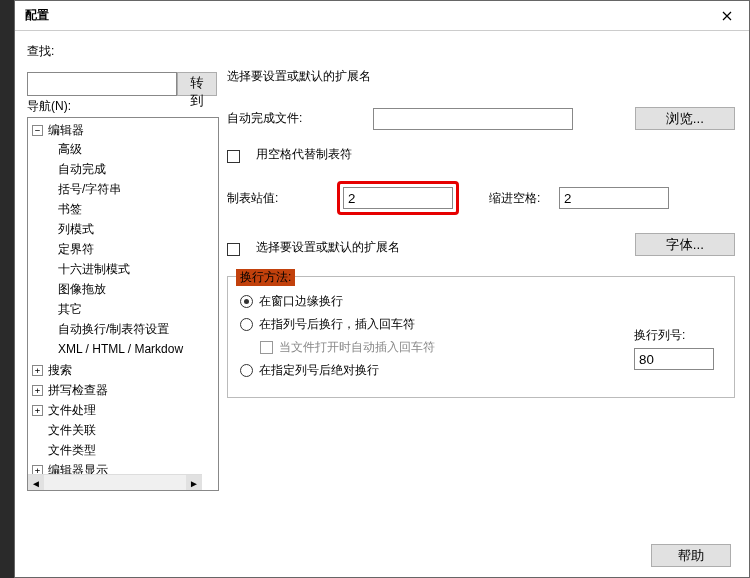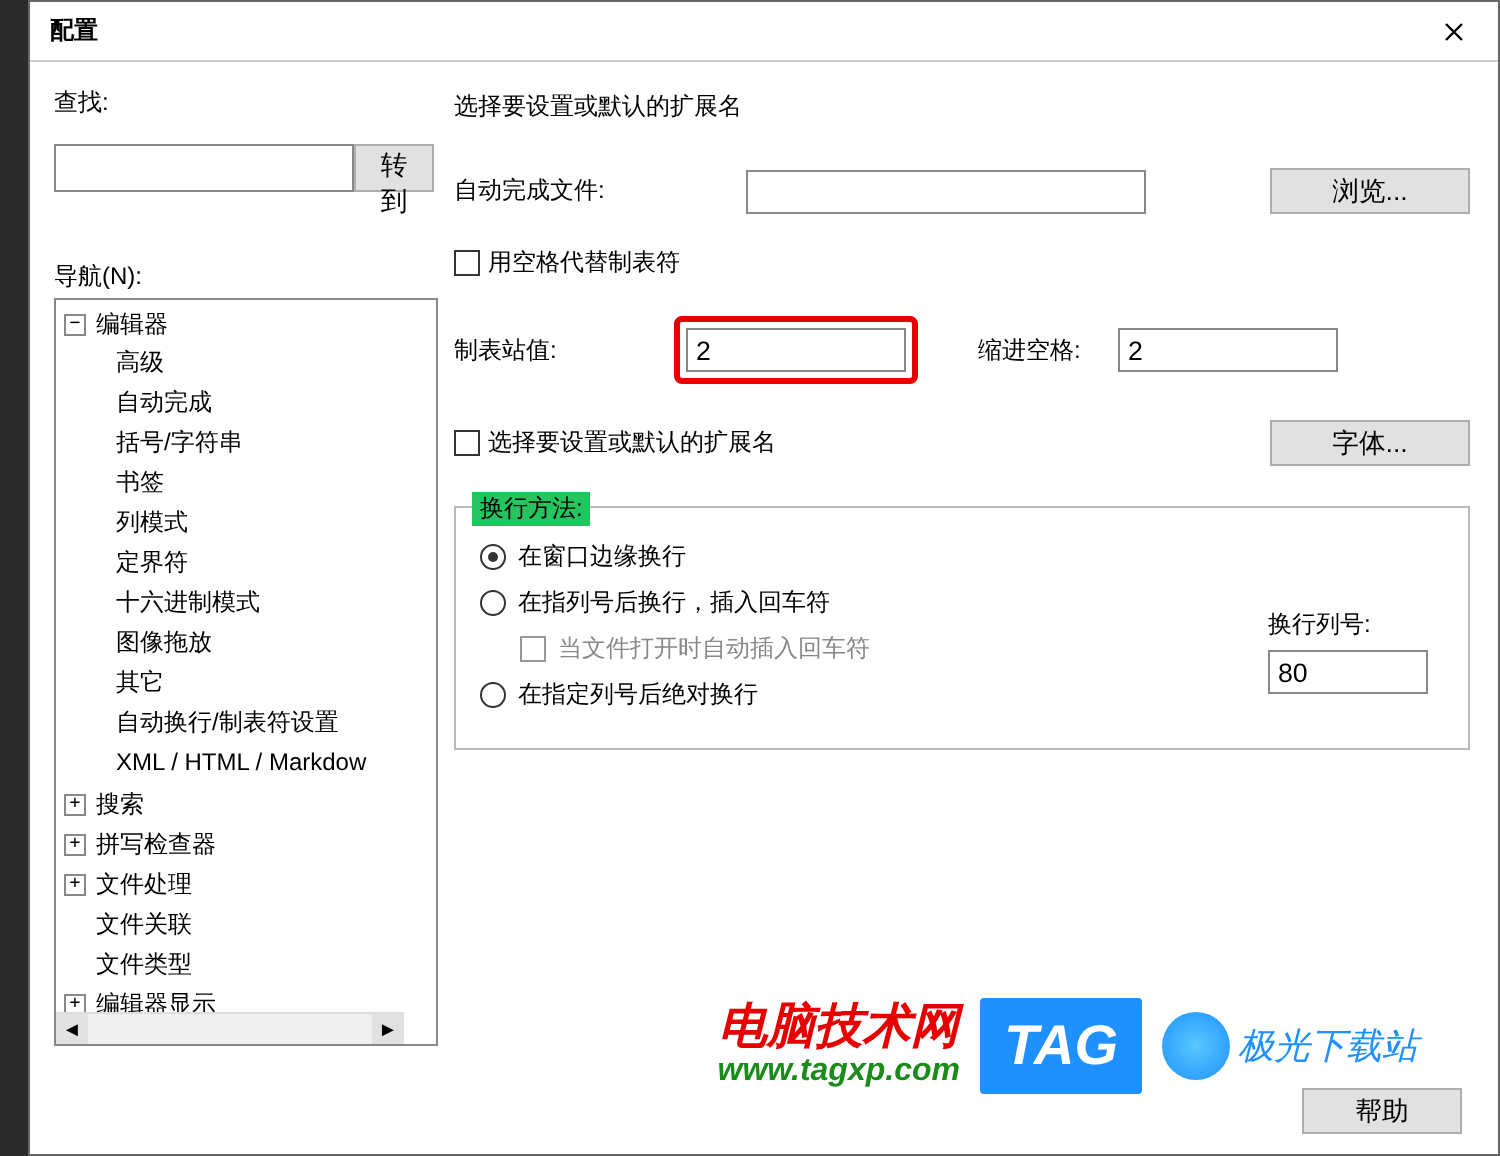--- a/index.html
+++ b/index.html
@@ -49,40 +49,41 @@
     display: flex;
     gap: 8px;
     align-items: flex-start;
   }
   .left-col {
     width: 192px;
     flex-shrink: 0;
   }
   .right-col {
     flex: 1;
+    margin-top: 23px;
   }
   .search-row {
     display: flex;
     align-items: center;
     margin-top: 12px;
   }
   .label { margin-bottom: 2px; display: block; }
   .search-input {
     width: 150px;
     height: 24px;
     border: 1px solid #888;
     padding: 0 4px;
   }
   .goto-btn {
     width: 40px; height: 24px;
     background: #e1e1e1;
     border: 1px solid #adadad;
     margin-left: 0;
   }
-  .nav-label { margin-top: 34px; display: block; }
+  .nav-label { margin-top: 2px; display: block; }
   .tree {
     border: 1px solid #888;
     width: 192px;
     height: 374px;
     overflow: auto;
     margin-top: 2px;
     padding: 2px 0;
     position: relative;
   }
   .tree ul { list-style: none; margin: 0; padding: 0; }
@@ -155,23 +156,23 @@
     gap: 6px;
   }
   .text-input {
     height: 22px;
     border: 1px solid #888;
     padding: 0 4px;
     background: #fff;
   }
   .checkbox-row {
     display: flex;
-    align-items: center;
+    align-items: flex-end;
     margin-top: 16px;
-    gap: 4px;
+    gap: 16px;
   }
   .checkbox {
     width: 13px; height: 13px;
     border: 1px solid #333;
     background: #fff;
     display: inline-block;
   }
   .highlight-box {
     border: 3px solid #e60000;
     border-radius: 4px;
@@ -180,21 +181,21 @@
   .fieldset {
     border: 1px solid #bbb;
     padding: 10px 12px 12px 12px;
     margin-top: 20px;
     position: relative;
   }
   .fieldset-legend {
     position: absolute;
     top: -8px;
     left: 8px;
-    background: #22c55e;
+    background: #c2410c;
     padding: 0 4px;
   }
   .radio-row {
     display: flex;
     align-items: center;
     gap: 6px;
     margin: 6px 0;
   }
   .radio {
     width: 13px; height: 13px;
@@ -464,28 +465,17 @@
           </div>
           <div class="wrap-col-group">
             <div>换行列号:</div>
             <input class="text-input" style="width: 80px; margin-top: 4px;" value="80">
           </div>
         </div>
       </div>
     </div>
   </div>
 
-  <div class="watermark">
-    <div>
-      <div class="wm-text">电脑技术网</div>
-      <div class="wm-url">www.tagxp.com</div>
-    </div>
-    <div class="tag-badge">TAG</div>
-    <div class="jg-logo">
-      <div class="jg-circle"></div>
-      <span class="jg-text">极光下载站</span>
-    </div>
-  </div>
 
   <div style="position:absolute; right:18px; bottom:10px;padding-left:14px;">
     <button class="btn" style="min-width:80px">帮助</button>
   </div>
 </div>
 
 </body></html>

